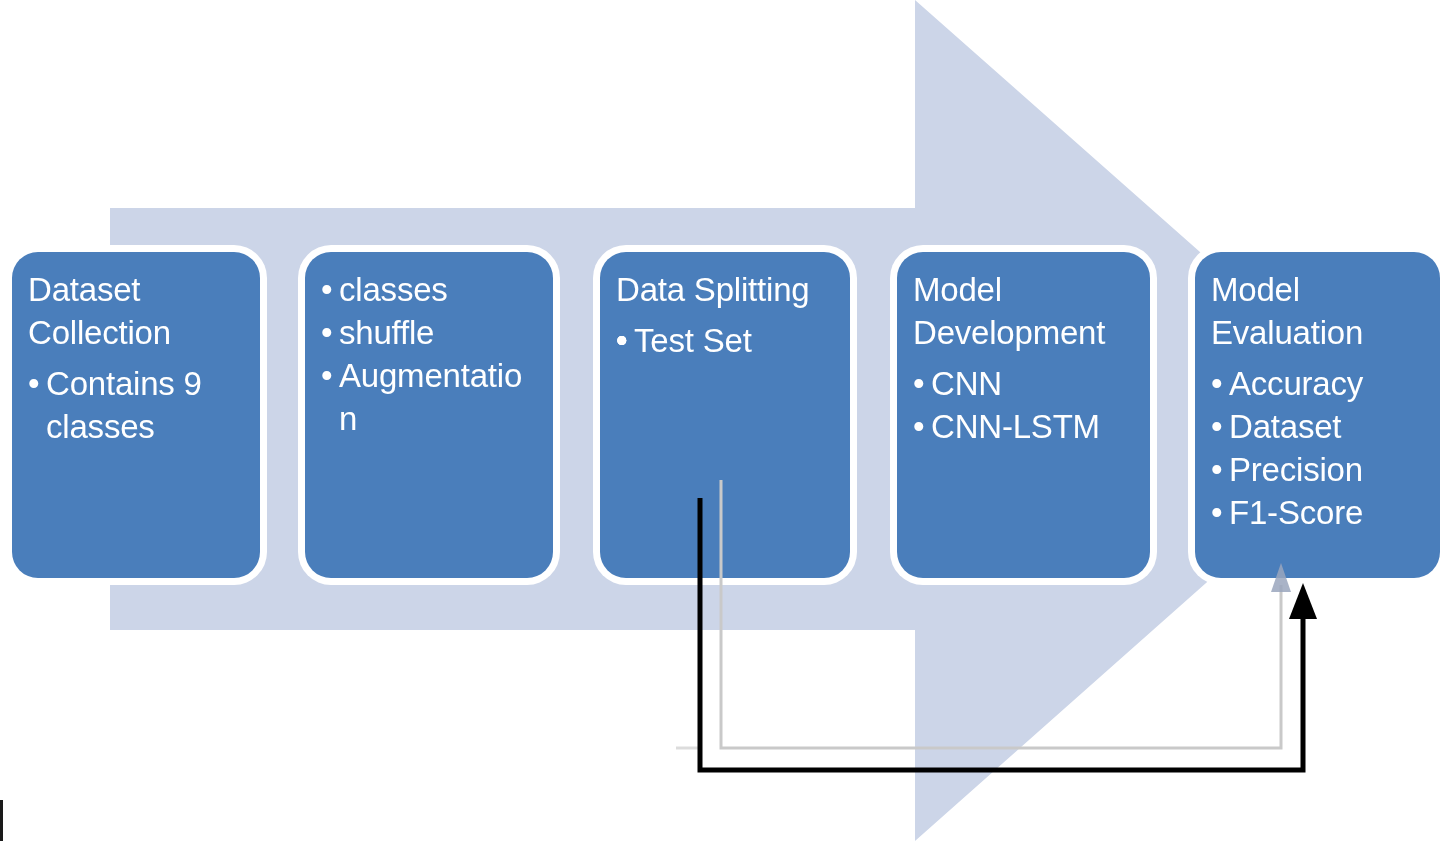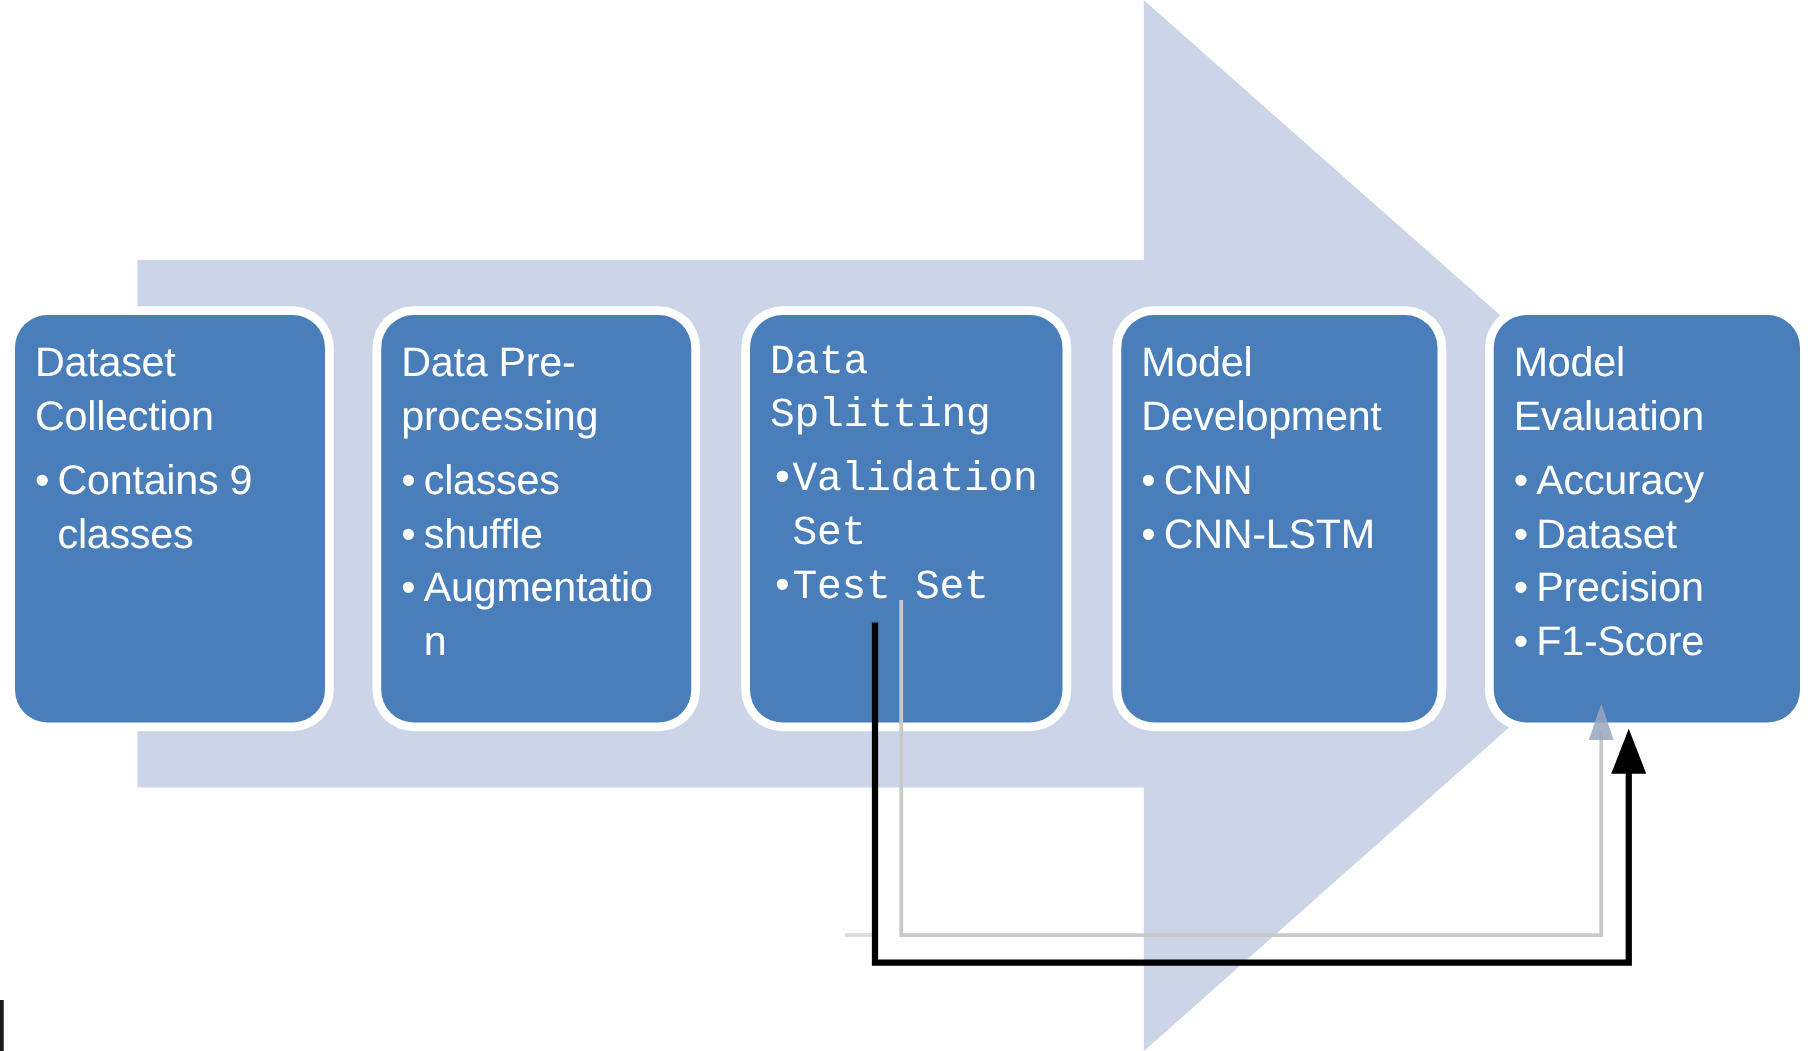--- a/index.html
+++ b/index.html
@@ -68,21 +68,21 @@
     position: absolute;
     left: 0;
     top: 0;
     font-size: 33px;
     line-height: 43px;
   }
 
   
   #stage-1 { left: 12px;   width: 248px; }
   #stage-2 { left: 305px;  width: 248px; }
-  #stage-3 { left: 600px;  width: 250px; font-family: Liberation Mono, monospace; }
+  #stage-3 { left: 600px;  width: 250px; }
   #stage-4 { left: 897px;  width: 253px; }
   #stage-5 { left: 1195px; width: 245px; }
 
   
   #feedback-connectors {
     position: absolute;
     left: 0;
     top: 0;
     width: 1450px;
     height: 841px;
@@ -111,36 +111,33 @@
   <div class="stage-box" id="stage-1">
     <div class="stage-title">Dataset
 Collection</div>
     <ul class="stage-bullets">
       <li><span class="bullet-dot">•</span><span>Contains 9
 classes</span></li>
     </ul>
   </div>
 
   <div class="stage-box" id="stage-2">
-    <div class="stage-title">Data Pre-
-processing</div>
     <ul class="stage-bullets">
       <li><span class="bullet-dot">•</span><span>classes</span></li>
       <li><span class="bullet-dot">•</span><span>shuffle</span></li>
       <li><span class="bullet-dot">•</span><span>Augmentatio
 n</span></li>
     </ul>
   </div>
 
   <div class="stage-box" id="stage-3">
     <div class="stage-title">Data Splitting</div>
     <ul class="stage-bullets">
       <li><span class="bullet-dot">•</span></li>
-      <li><span class="bullet-dot">•</span><span>Validation
-Set</span></li>
+      <li><span class="bullet-dot">•</span></li>
       <li><span class="bullet-dot">•</span><span>Test Set</span></li>
     </ul>
   </div>
 
   <div class="stage-box" id="stage-4">
     <div class="stage-title">Model
 Development</div>
     <ul class="stage-bullets">
       <li><span class="bullet-dot">•</span><span>CNN</span></li>
       <li><span class="bullet-dot">•</span><span>CNN-LSTM</span></li>

